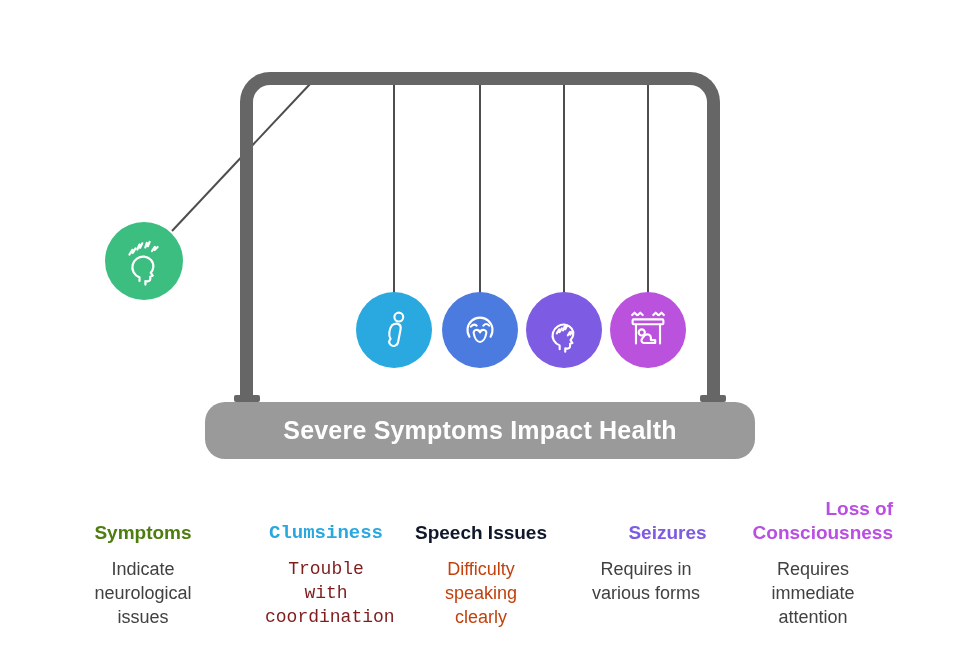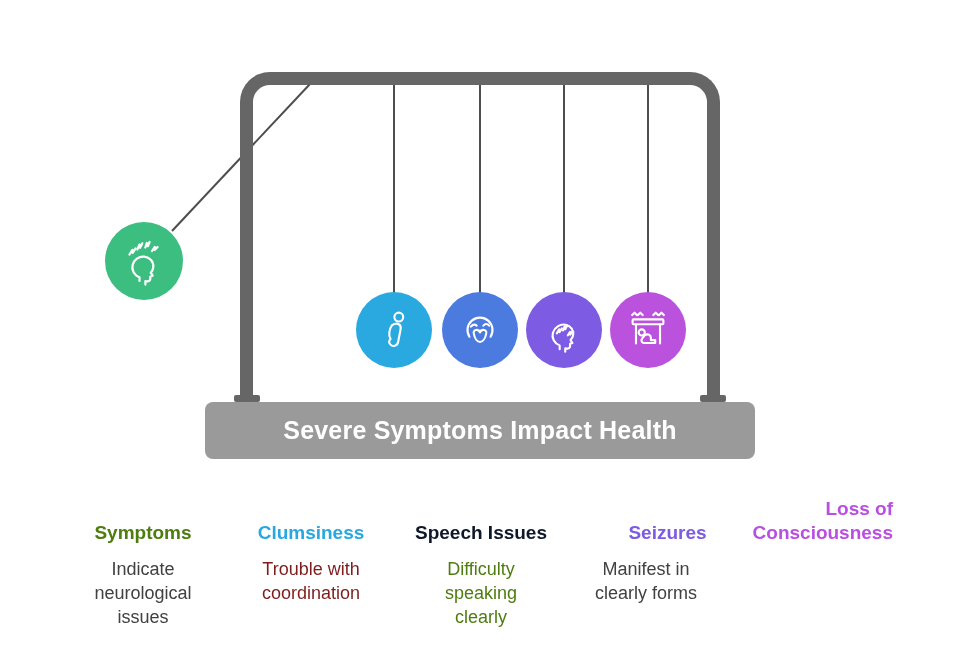--- a/index.html
+++ b/index.html
@@ -13,40 +13,40 @@
     position:absolute; left:240px; top:72px; width:480px; height:324px;
     box-sizing:border-box; border:13px solid #666; border-bottom:none;
     border-radius:30px 30px 0 0;
   }
   .foot { position:absolute; top:395px; width:26px; height:7px; border-radius:2px; background:#666; }
   .foot-left  { left:234px; }
   .foot-right { left:700px; }
 
   .base {
     position:absolute; left:205px; top:402px; width:550px; height:57px;
-    background:#9a9a9a; border-radius:8px;
+    background:#9a9a9a; border-radius:20px;
     display:flex; align-items:center; justify-content:center;
   }
   .base-title { color:#ffffff; font-weight:bold; font-size:25px; letter-spacing:.2px; }
 
   .ball {
     position:absolute; border-radius:50%;
     display:flex; align-items:center; justify-content:center;
   }
   .ball svg { display:block; }
   .ball-swung { left:105px; top:222px; width:78px; height:78px; }
   .ball-1 { left:356px; top:292px; width:76px; height:76px; }
   .ball-2 { left:442px; top:292px; width:76px; height:76px; }
   .ball-3 { left:526px; top:292px; width:76px; height:76px; }
   .ball-4 { left:610px; top:292px; width:76px; height:76px; }
 
   .icon { fill:none; stroke:#ffffff; stroke-width:2.2; stroke-linecap:round; stroke-linejoin:round; }
 
   .col { position:absolute; top:487px; width:190px; text-align:center; }
-  .col-1 { left:48px; }  .col-2 { left:216px; } .col-3 { left:386px; }
+  .col-1 { left:48px; }  .col-2 { left:231px;font-family:Liberation Mono, monospace; } .col-3 { left:386px; }
   .col-4 { left:551px; } .col-5 { left:718px; }
   .col-heading {
     height:58px; display:flex; align-items:flex-end; justify-content:center;
     font-weight:bold; font-size:19px; line-height:24px;text-align:right;
   }
   .col-heading span { display:block; max-width:160px; }
   .col-desc { margin:12px auto 0 auto; max-width:122px; font-size:18px; line-height:24px; }
 </style>
 </head>
 <body>
@@ -127,29 +127,30 @@
     <div class="col-heading">
       <span style="color: rgb(41, 168, 224);">Clumsiness</span>
     </div>
     <div class="col-desc" style="color: #7f1d1d;">Trouble with coordination</div>
   </div>
 
   <div class="col col-3">
     <div class="col-heading">
       <span style="color: #0f172a;">Speech Issues</span>
     </div>
-    <div class="col-desc" style="color: #4d7c0f;">Difficulty speaking clearly</div>
+    <div class="col-desc" style="color: #c2410c;">Difficulty speaking clearly</div>
   </div>
 
   <div class="col col-4">
     <div class="col-heading">
       <span style="color: rgb(125, 91, 226); margin-left: 43px;">Seizures</span>
     </div>
-    <div class="col-desc" style="color: rgb(65, 65, 65);">Manifest in clearly forms</div>
+    <div class="col-desc" style="color: rgb(65, 65, 65);">Requires in various forms</div>
   </div>
 
   <div class="col col-5">
     <div class="col-heading">
       <span style="color: rgb(187, 78, 226);">Loss of Consciousness</span>
     </div>
+    <div class="col-desc" style="color: rgb(65, 65, 65);">Requires immediate attention</div>
   </div>
 
 </div>
 
 </body></html>

